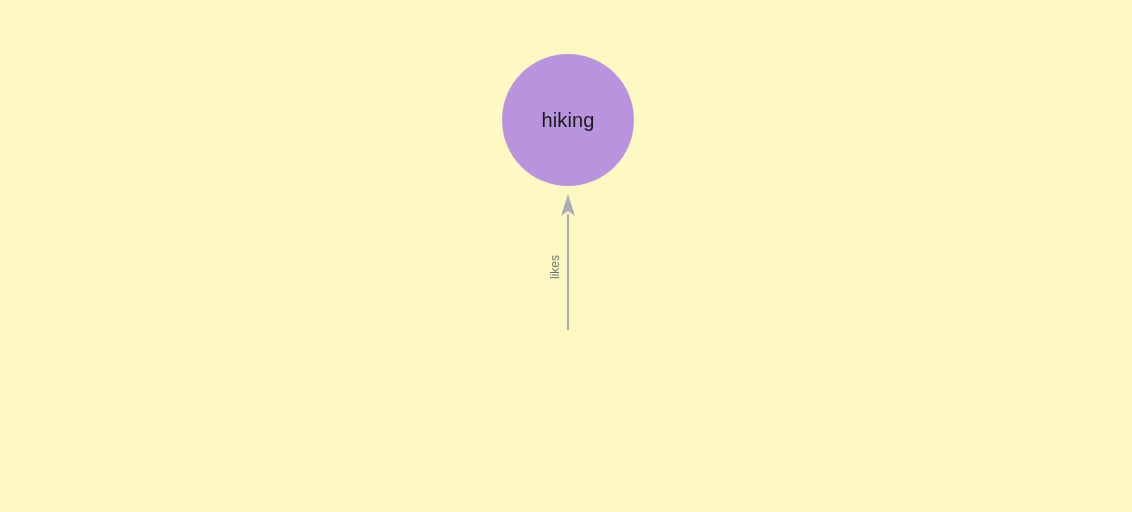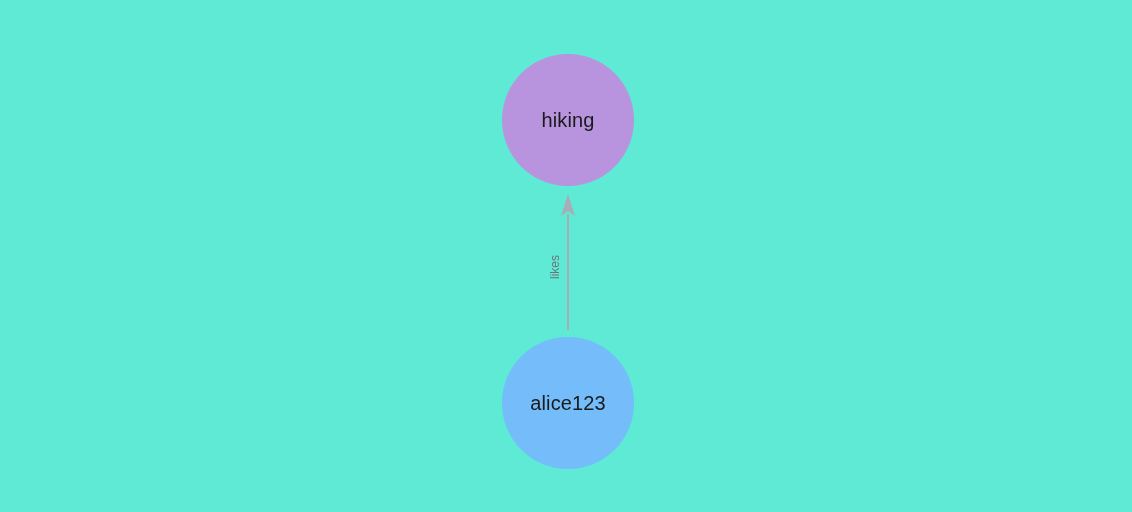--- a/index.html
+++ b/index.html
@@ -10,21 +10,21 @@
     width: 1132px;
     height: 512px;
     background: #f4f5f4;
     font-family: "Liberation Sans", sans-serif;
     overflow: hidden;
   }
   #graph-canvas {
     position: relative;
     width: 1132px;
     height: 512px;
-    background: #5eead4;
+    background: #fef9c3;
   }
   .node {
     position: absolute;
     border-radius: 50%;
     display: flex;
     align-items: center;
     justify-content: center;
     box-sizing: border-box;
   }
   .node-label {
@@ -82,17 +82,14 @@
     <line x1="568" y1="330" x2="568" y2="214" stroke="#a8adb8" stroke-width="2"></line>
     <polygon points="568,194 575,216 568,211 561,216" fill="#a8adb8"></polygon>
   </svg>
 
   <div id="edge-label-likes" class="edge-label">likes</div>
 
   <div id="node-hiking" class="node">
     <span class="node-label">hiking</span>
   </div>
 
-  <div id="node-alice123" class="node">
-    <span class="node-label">alice123</span>
-  </div>
 
 </div>
 
 </body></html>

